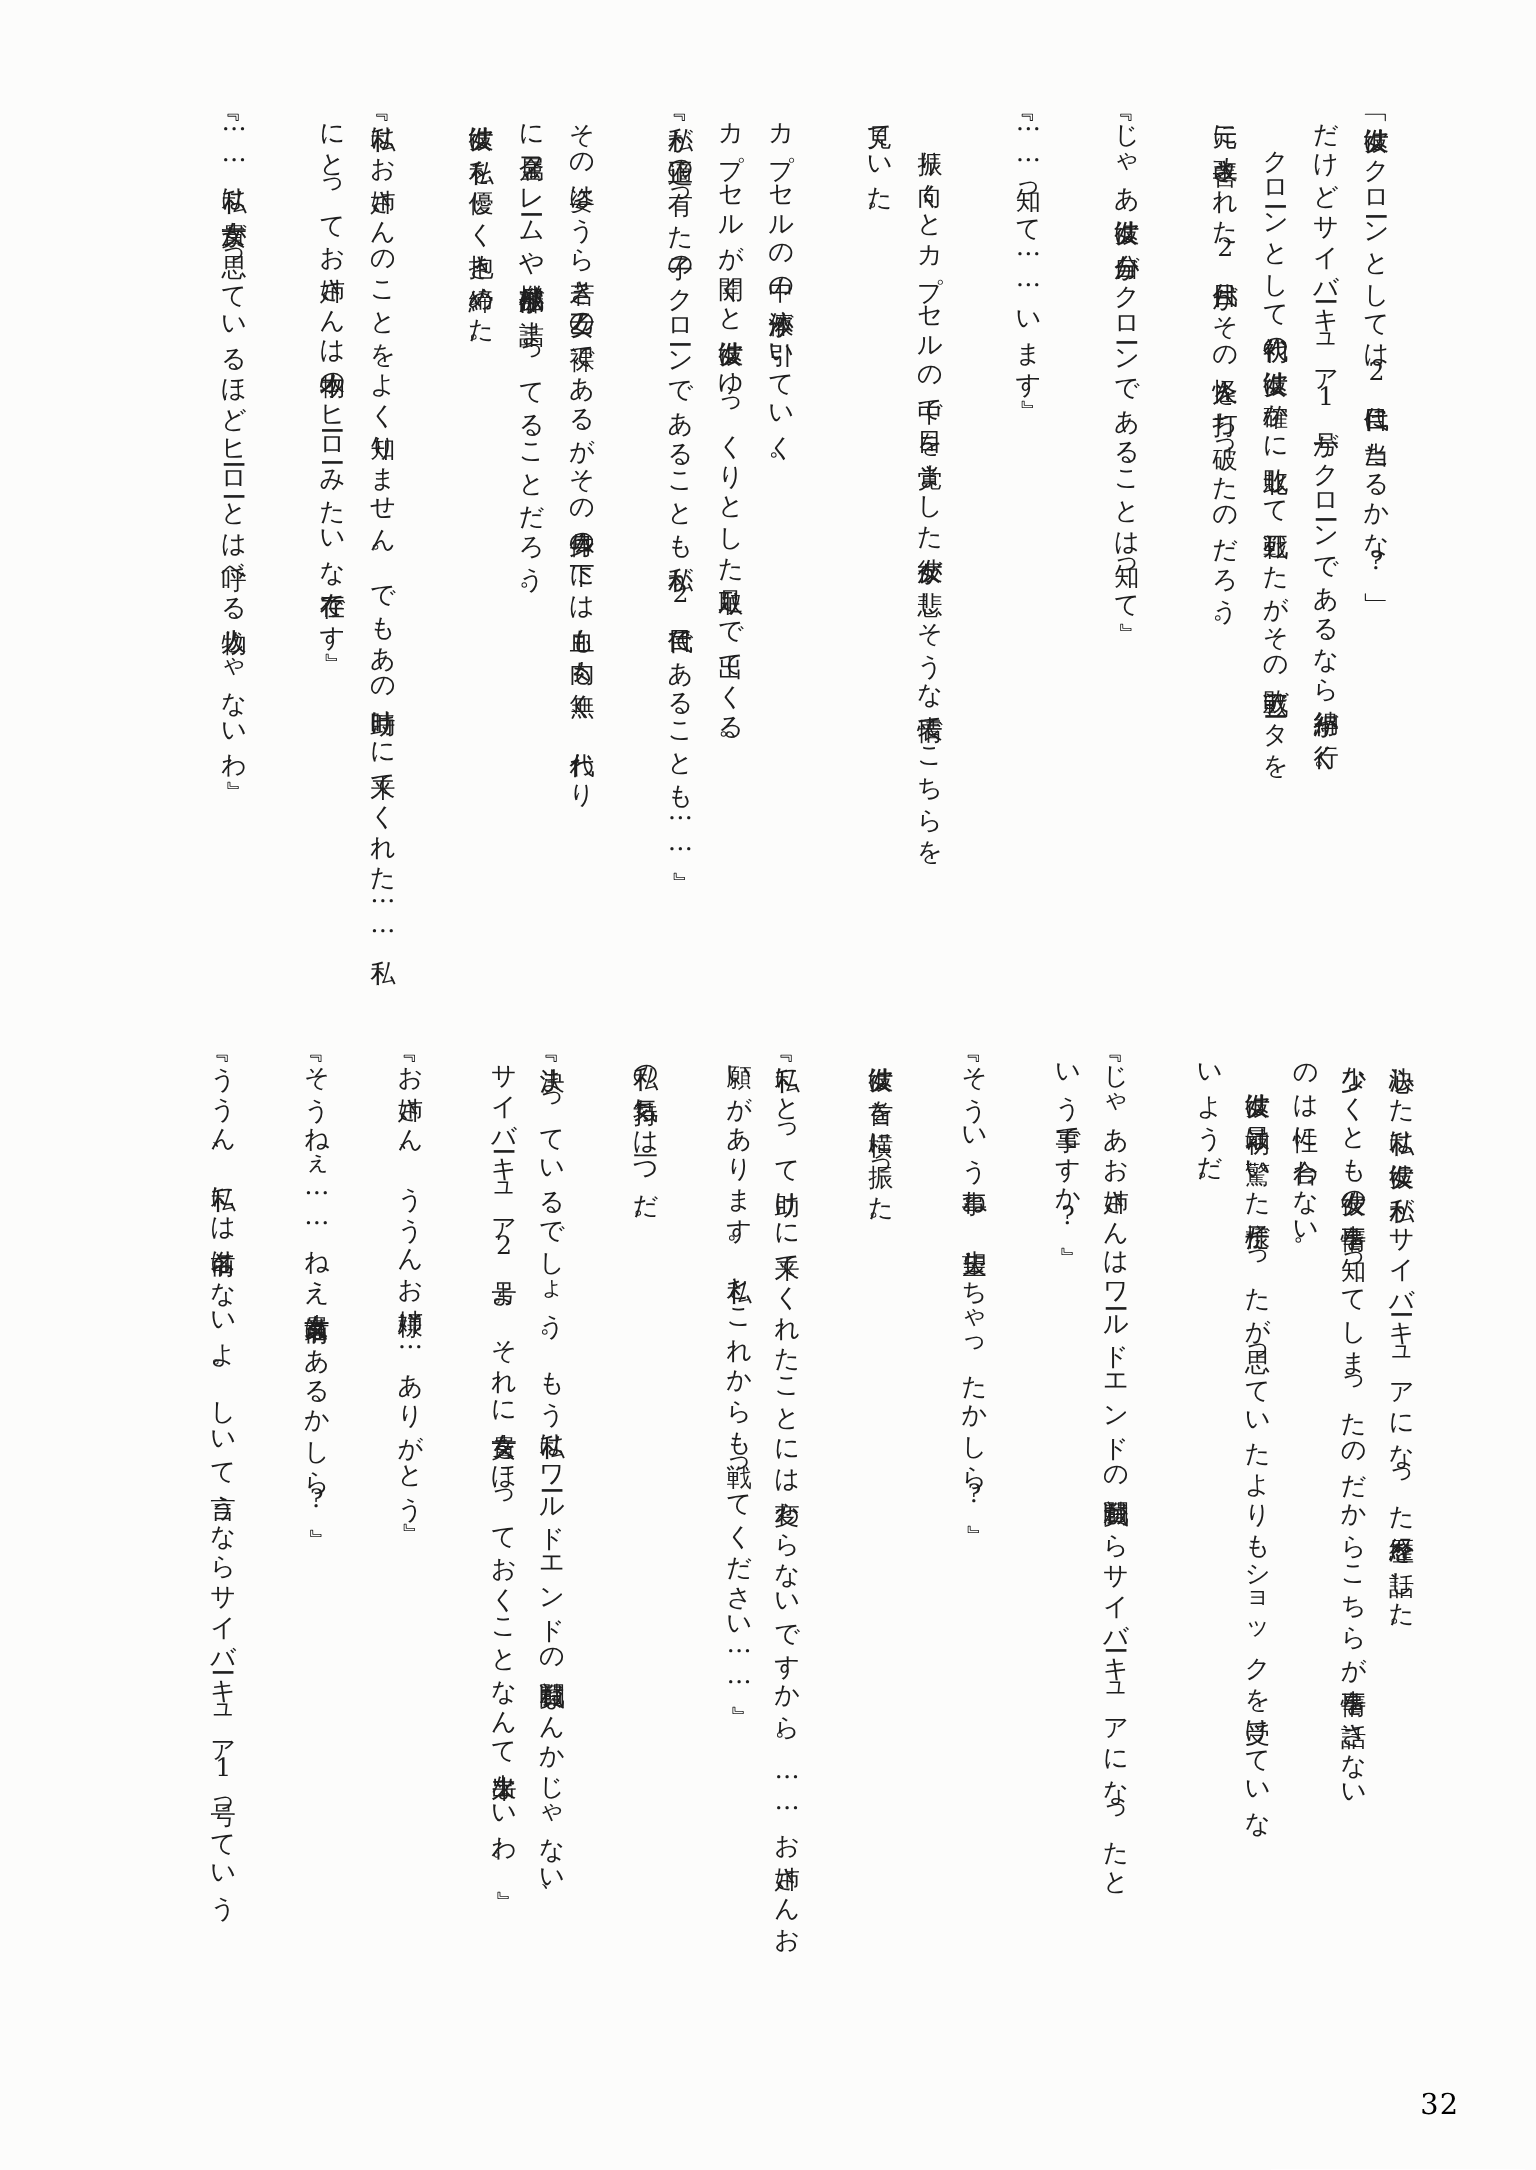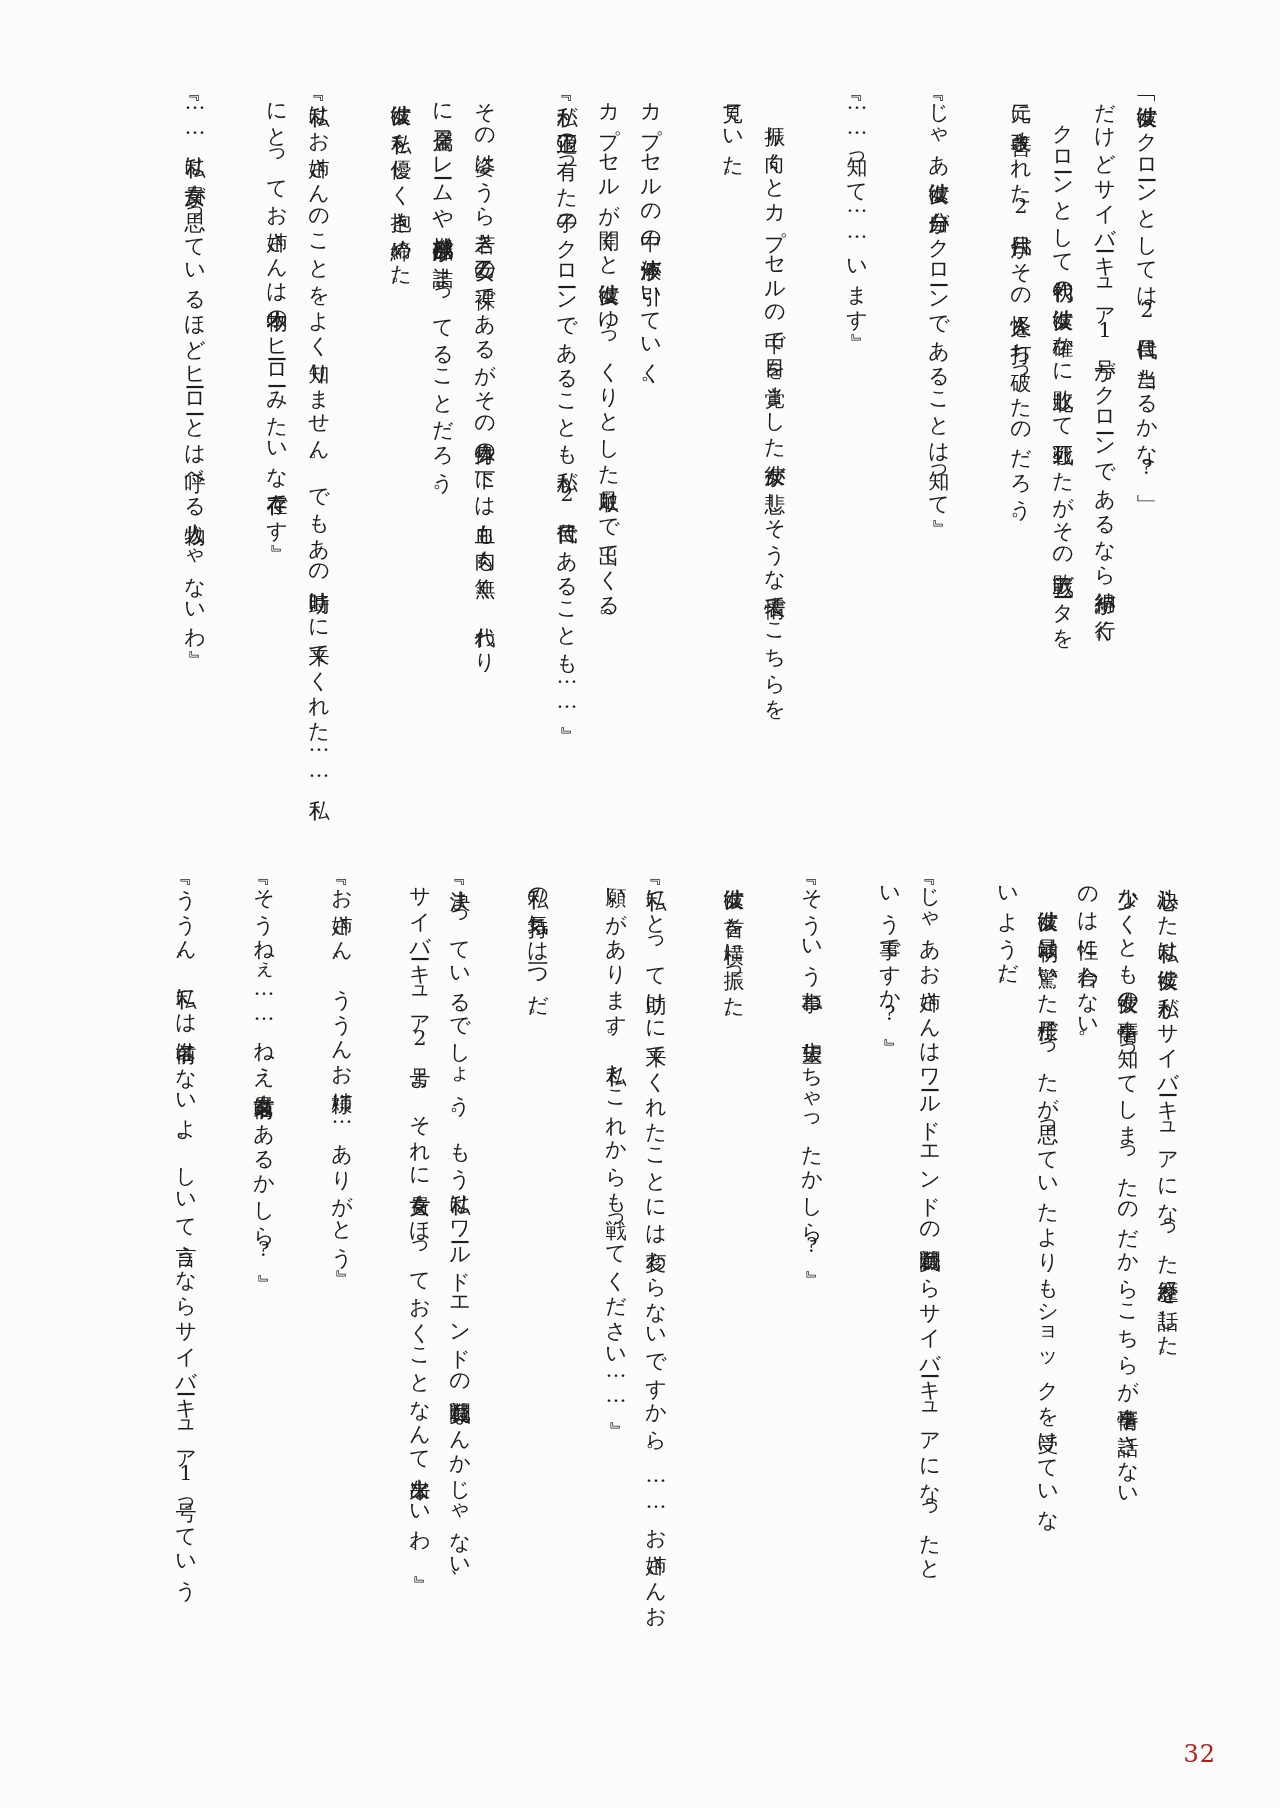--- a/index.html
+++ b/index.html
@@ -41,21 +41,21 @@
   }
   .tier-top .gap-wide { margin-block-start: 40px; }
   .tier-bottom .gap-wide { margin-block-start: 38px; }
   .indent { text-indent: 22px; }
   .page-number {
     position: absolute;
     right: 64px;
     bottom: 40px;
     font-size: 24px;
     letter-spacing: 1px;
-    color: #b91c1c;
+    color: #000000;
   }
 </style>
 </head>
 <body>
 
 <div class="page">
   <div class="tier tier-top">
       <div class="vline">「彼女はクローンとしては2代目に当たるかな?」</div>
       <div class="vline">だけどサイバーキュア1号がクローンであるなら納得が行く。</div>
       <div class="vline indent">クローンとして初代の彼女は確かに敗北して戦死したがその敗戦データを</div>

